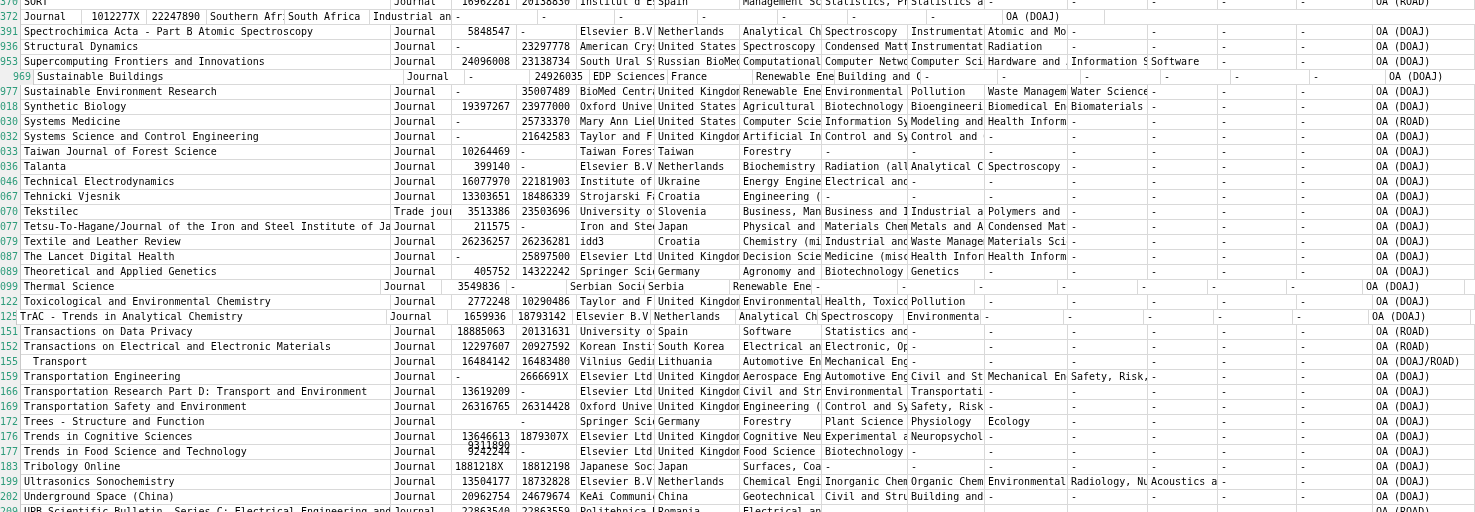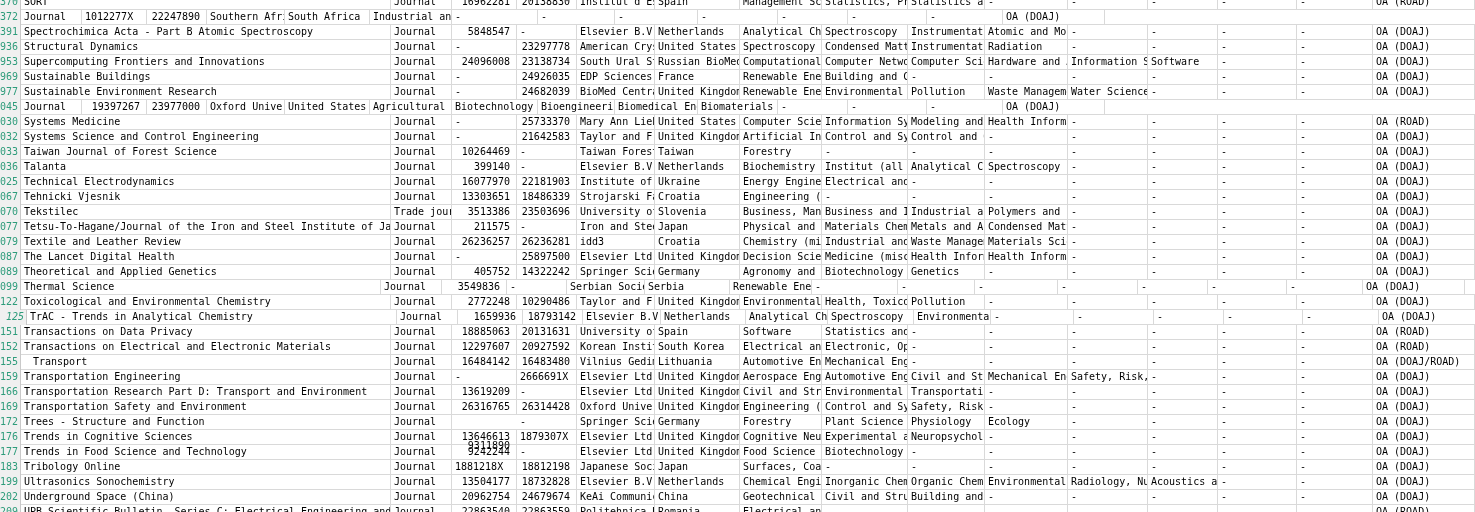--- a/index.html
+++ b/index.html
@@ -35,21 +35,21 @@
       <div class="cell txt" style="width: 83px;">-</div>
       <div class="cell txt" style="width: 80px;">-</div>
       <div class="cell txt" style="width: 70px;">-</div>
       <div class="cell txt" style="width: 79px;">-</div>
       <div class="cell txt" style="width: 76px;">-</div>
       <div class="cell txt" style="width: 102px;">OA (ROAD)</div>
     </div>
     <div class="row">
       <div class="cell rowhdr" style="width: 21px;">372</div>
       <div class="cell txt" style="width: 61px;">Journal</div>
-      <div class="cell txt" style="width: 65px;">1012277X</div>
+      <div class="cell txt" style="width: 65px; text-align: center;">1012277X</div>
       <div class="cell num" style="width: 60px;">22247890</div>
       <div class="cell txt" style="width: 78px;">Southern Afric</div>
       <div class="cell txt" style="width: 85px;">South Africa</div>
       <div class="cell txt" style="width: 82px;">Industrial and</div>
       <div class="cell txt" style="width: 86px;">-</div>
       <div class="cell txt" style="width: 77px;">-</div>
       <div class="cell txt" style="width: 83px;">-</div>
       <div class="cell txt" style="width: 80px;">-</div>
       <div class="cell txt" style="width: 70px;">-</div>
       <div class="cell txt" style="width: 79px;">-</div>
@@ -104,21 +104,21 @@
       <div class="cell txt" style="width: 86px;">Computer Netwo</div>
       <div class="cell txt" style="width: 77px;">Computer Scie</div>
       <div class="cell txt" style="width: 83px;">Hardware and A</div>
       <div class="cell txt" style="width: 80px;">Information Sy</div>
       <div class="cell txt" style="width: 70px;">Software</div>
       <div class="cell txt" style="width: 79px;">-</div>
       <div class="cell txt" style="width: 76px;">-</div>
       <div class="cell txt" style="width: 102px;">OA (DOAJ)</div>
     </div>
     <div class="row">
-      <div class="cell rowhdr" style="width: 21px;">969</div>
+      <div class="cell rowhdr" style="width: 34px;">969</div>
       <div class="cell txt" style="width: 370px;">Sustainable Buildings</div>
       <div class="cell txt" style="width: 61px;">Journal</div>
       <div class="cell txt" style="width: 65px;">-</div>
       <div class="cell num" style="width: 60px;">24926035</div>
       <div class="cell txt" style="width: 78px;">EDP Sciences</div>
       <div class="cell txt" style="width: 85px;">France</div>
       <div class="cell txt" style="width: 82px;">Renewable Ener</div>
       <div class="cell txt" style="width: 86px;">Building and C</div>
       <div class="cell txt" style="width: 77px;">-</div>
       <div class="cell txt" style="width: 83px;">-</div>
@@ -126,35 +126,36 @@
       <div class="cell txt" style="width: 70px;">-</div>
       <div class="cell txt" style="width: 79px;">-</div>
       <div class="cell txt" style="width: 76px;">-</div>
       <div class="cell txt" style="width: 102px;">OA (DOAJ)</div>
     </div>
     <div class="row">
       <div class="cell rowhdr" style="width: 21px;">977</div>
       <div class="cell txt" style="width: 370px;">Sustainable Environment Research</div>
       <div class="cell txt" style="width: 61px;">Journal</div>
       <div class="cell txt" style="width: 65px;">-</div>
-      <div class="cell num" style="width: 60px;">24682039</div>
+      <div class="cell num" style="width: 60px;">35007489</div>
       <div class="cell txt" style="width: 78px;">BioMed Centra</div>
       <div class="cell txt" style="width: 85px;">United Kingdom</div>
       <div class="cell txt" style="width: 82px;">Renewable Ener</div>
       <div class="cell txt" style="width: 86px;">Environmental</div>
       <div class="cell txt" style="width: 77px;">Pollution</div>
       <div class="cell txt" style="width: 83px;">Waste Manageme</div>
       <div class="cell txt" style="width: 80px;">Water Science</div>
       <div class="cell txt" style="width: 70px;">-</div>
       <div class="cell txt" style="width: 79px;">-</div>
       <div class="cell txt" style="width: 76px;">-</div>
       <div class="cell txt" style="width: 102px;">OA (DOAJ)</div>
     </div>
     <div class="row">
-      <div class="cell rowhdr" style="width: 21px;">045</div>
+      <div class="cell rowhdr" style="width: 21px;">018</div>
+      <div class="cell txt" style="width: 370px;">Synthetic Biology</div>
       <div class="cell txt" style="width: 61px;">Journal</div>
       <div class="cell num" style="width: 65px;">19397267</div>
       <div class="cell num" style="width: 60px;">23977000</div>
       <div class="cell txt" style="width: 78px;">Oxford Univer</div>
       <div class="cell txt" style="width: 85px;">United States</div>
       <div class="cell txt" style="width: 82px;">Agricultural a</div>
       <div class="cell txt" style="width: 86px;">Biotechnology</div>
       <div class="cell txt" style="width: 77px;">Bioengineering</div>
       <div class="cell txt" style="width: 83px;">Biomedical Eng</div>
       <div class="cell txt" style="width: 80px;">Biomaterials</div>
@@ -219,31 +220,31 @@
     </div>
     <div class="row">
       <div class="cell rowhdr" style="width: 21px;">036</div>
       <div class="cell txt" style="width: 370px;">Talanta</div>
       <div class="cell txt" style="width: 61px;">Journal</div>
       <div class="cell num" style="width: 65px;">399140</div>
       <div class="cell txt" style="width: 60px;">-</div>
       <div class="cell txt" style="width: 78px;">Elsevier B.V.</div>
       <div class="cell txt" style="width: 85px;">Netherlands</div>
       <div class="cell txt" style="width: 82px;">Biochemistry</div>
-      <div class="cell txt" style="width: 86px;">Institut (all</div>
+      <div class="cell txt" style="width: 86px;">Radiation (all</div>
       <div class="cell txt" style="width: 77px;">Analytical Che</div>
       <div class="cell txt" style="width: 83px;">Spectroscopy</div>
       <div class="cell txt" style="width: 80px;">-</div>
       <div class="cell txt" style="width: 70px;">-</div>
       <div class="cell txt" style="width: 79px;">-</div>
       <div class="cell txt" style="width: 76px;">-</div>
       <div class="cell txt" style="width: 102px;">OA (DOAJ)</div>
     </div>
     <div class="row">
-      <div class="cell rowhdr" style="width: 21px;">025</div>
+      <div class="cell rowhdr" style="width: 21px;">046</div>
       <div class="cell txt" style="width: 370px;">Technical Electrodynamics</div>
       <div class="cell txt" style="width: 61px;">Journal</div>
       <div class="cell num" style="width: 65px;">16077970</div>
       <div class="cell num" style="width: 60px;">22181903</div>
       <div class="cell txt" style="width: 78px;">Institute of E</div>
       <div class="cell txt" style="width: 85px;">Ukraine</div>
       <div class="cell txt" style="width: 82px;">Energy Enginee</div>
       <div class="cell txt" style="width: 86px;">Electrical and</div>
       <div class="cell txt" style="width: 77px;">-</div>
       <div class="cell txt" style="width: 83px;">-</div>
@@ -391,42 +392,42 @@
       <div class="cell txt" style="width: 86px;">Health, Toxico</div>
       <div class="cell txt" style="width: 77px;">Pollution</div>
       <div class="cell txt" style="width: 83px;">-</div>
       <div class="cell txt" style="width: 80px;">-</div>
       <div class="cell txt" style="width: 70px;">-</div>
       <div class="cell txt" style="width: 79px;">-</div>
       <div class="cell txt" style="width: 76px;">-</div>
       <div class="cell txt" style="width: 102px;">OA (DOAJ)</div>
     </div>
     <div class="row">
-      <div class="cell rowhdr" style="width: 27px; font-style: italic;">125</div>
+      <div class="cell rowhdr" style="width: 17px;">125</div>
       <div class="cell txt" style="width: 370px;">TrAC - Trends in Analytical Chemistry</div>
       <div class="cell txt" style="width: 61px;">Journal</div>
       <div class="cell num" style="width: 65px;">1659936</div>
       <div class="cell num" style="width: 60px;">18793142</div>
       <div class="cell txt" style="width: 78px;">Elsevier B.V.</div>
       <div class="cell txt" style="width: 85px;">Netherlands</div>
       <div class="cell txt" style="width: 82px;">Analytical Che</div>
       <div class="cell txt" style="width: 86px;">Spectroscopy</div>
       <div class="cell txt" style="width: 77px;">Environmental</div>
       <div class="cell txt" style="width: 83px;">-</div>
       <div class="cell txt" style="width: 80px;">-</div>
       <div class="cell txt" style="width: 70px;">-</div>
       <div class="cell txt" style="width: 79px;">-</div>
       <div class="cell txt" style="width: 76px;">-</div>
       <div class="cell txt" style="width: 102px;">OA (DOAJ)</div>
     </div>
     <div class="row">
       <div class="cell rowhdr" style="width: 21px;">151</div>
       <div class="cell txt" style="width: 370px;">Transactions on Data Privacy</div>
       <div class="cell txt" style="width: 61px;">Journal</div>
-      <div class="cell num" style="width: 65px;">18885063</div>
+      <div class="cell num" style="width: 65px; text-align: center;">18885063</div>
       <div class="cell num" style="width: 60px;">20131631</div>
       <div class="cell txt" style="width: 78px;">University of</div>
       <div class="cell txt" style="width: 85px;">Spain</div>
       <div class="cell txt" style="width: 82px;">Software</div>
       <div class="cell txt" style="width: 86px;">Statistics and</div>
       <div class="cell txt" style="width: 77px;">-</div>
       <div class="cell txt" style="width: 83px;">-</div>
       <div class="cell txt" style="width: 80px;">-</div>
       <div class="cell txt" style="width: 70px;">-</div>
       <div class="cell txt" style="width: 79px;">-</div>

